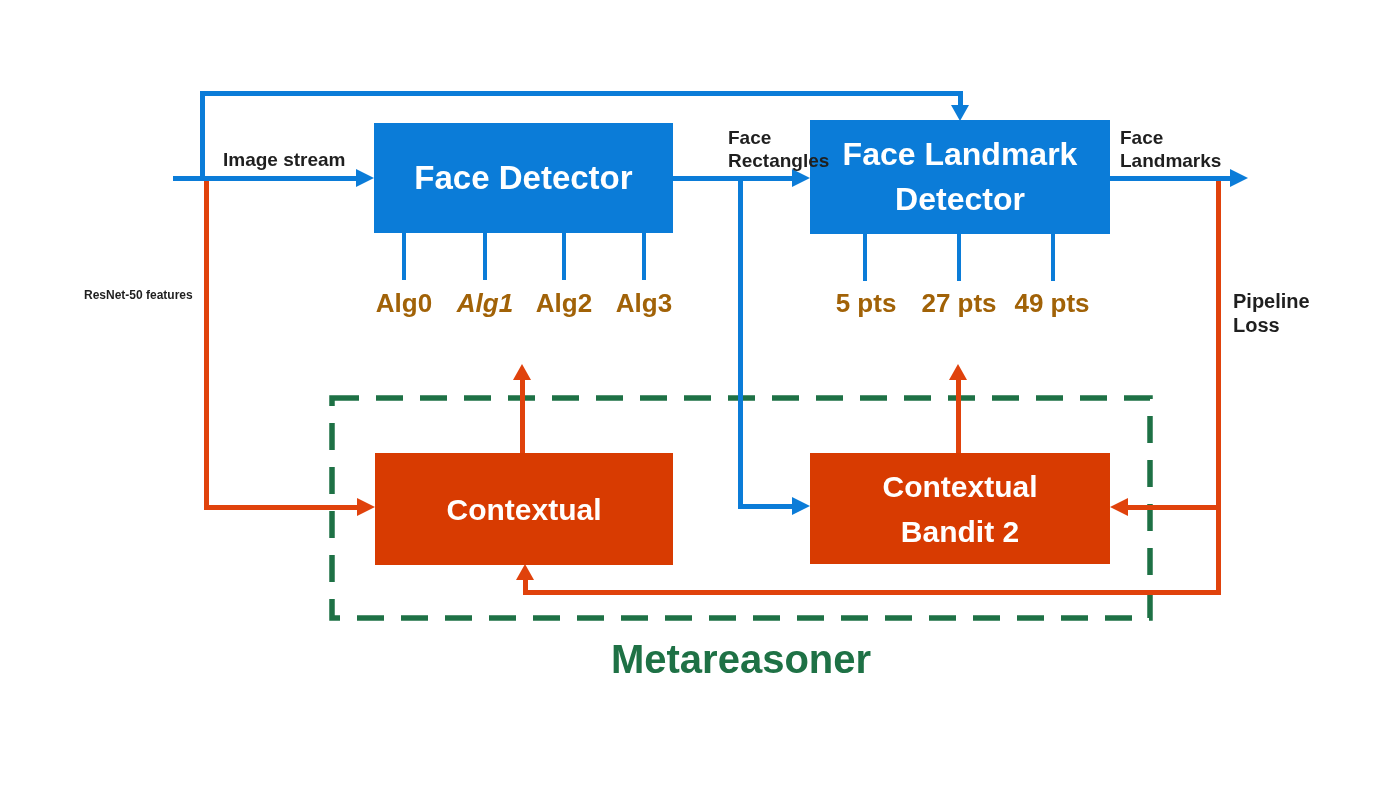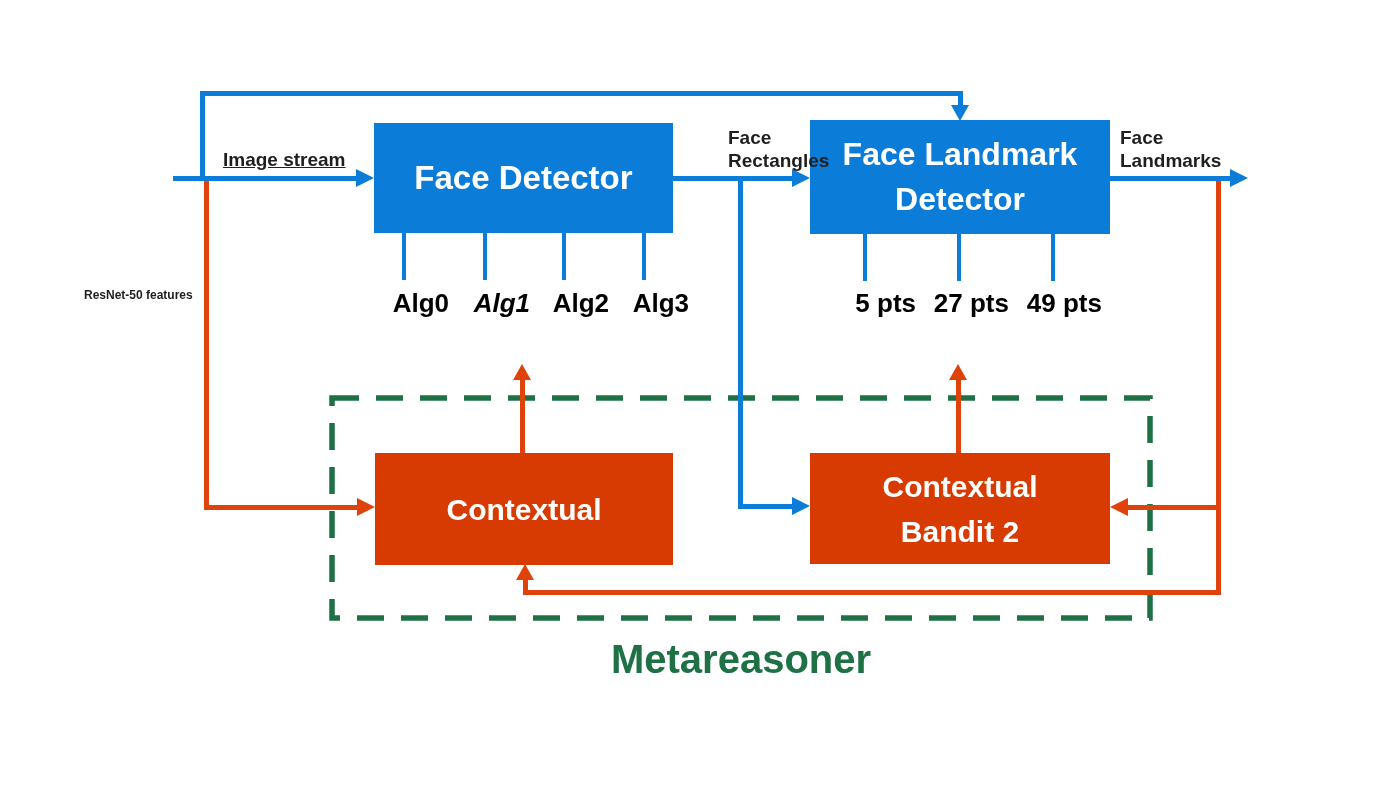--- a/index.html
+++ b/index.html
@@ -26,21 +26,21 @@
   .arr{position:absolute;width:0;height:0;}
   .arr.right.blue{border-top:9px solid transparent;border-bottom:9px solid transparent;border-left:18px solid var(--blue);}
   .arr.right.red{border-top:9px solid transparent;border-bottom:9px solid transparent;border-left:18px solid var(--redline);}
   .arr.left.red{border-top:9px solid transparent;border-bottom:9px solid transparent;border-right:18px solid var(--redline);}
   .arr.down.blue{border-left:9px solid transparent;border-right:9px solid transparent;border-top:16px solid var(--blue);}
   .arr.up.red{border-left:9px solid transparent;border-right:9px solid transparent;border-bottom:16px solid var(--redline);}
   .elabel{
     position:absolute;color:var(--labeltext);font-size:19px;font-weight:700;line-height:1.22;
   }
   .tick-label{
-    position:absolute;color:#000000;font-size:26px;font-weight:700;text-align:right;
+    position:absolute;color:#a16207;font-size:26px;font-weight:700;text-align:center;
   }
   .meta-label{
     position:absolute;color:var(--green);font-size:40px;font-weight:700;text-align:center;
   }
   .boundary{position:absolute;}
 </style>
 </head>
 <body>
 
 <div class="canvas">
@@ -105,28 +105,29 @@
 
   <div class="node red" style="left:375px;top:453px;width:298px;height:112px;font-size:30px;line-height:1.5;">
     <span>Contextual</span>
   </div>
 
   <div class="node red" style="left:810px;top:453px;width:300px;height:111px;font-size:30px;line-height:1.5;">
     <span>Contextual</span>
     <span>Bandit 2</span>
   </div>
 
-  <div class="elabel" style="left:223px;top:148px;white-space:nowrap;text-decoration:underline;">Image stream</div>
+  <div class="elabel" style="left:223px;top:148px;white-space:nowrap;">Image stream</div>
 
   <div class="elabel" style="left:684px;top:126px;width:100px;margin-left:44px;">Face Rectangles</div>
 
   <div class="elabel" style="left:1120px;top:126px;width:110px;">Face Landmarks</div>
 
   <div class="elabel" style="left:84px;top:288px;width:120px;font-size:12px;">ResNet-50 features</div>
 
+  <div class="elabel" style="left:1233px;top:289px;width:95px;font-size:20px;">Pipeline Loss</div>
 
   <div class="tick-label" style="left:359px;top:288px;width:90px;">Alg0</div>
   <div class="tick-label" style="left:440px;top:288px;width:90px;font-style:italic;">Alg1</div>
   <div class="tick-label" style="left:519px;top:288px;width:90px;">Alg2</div>
   <div class="tick-label" style="left:599px;top:288px;width:90px;">Alg3</div>
 
   <div class="tick-label" style="left:816px;top:288px;width:100px;">5 pts</div>
   <div class="tick-label" style="left:909px;top:288px;width:100px;">27 pts</div>
   <div class="tick-label" style="left:1002px;top:288px;width:100px;">49 pts</div>
 

